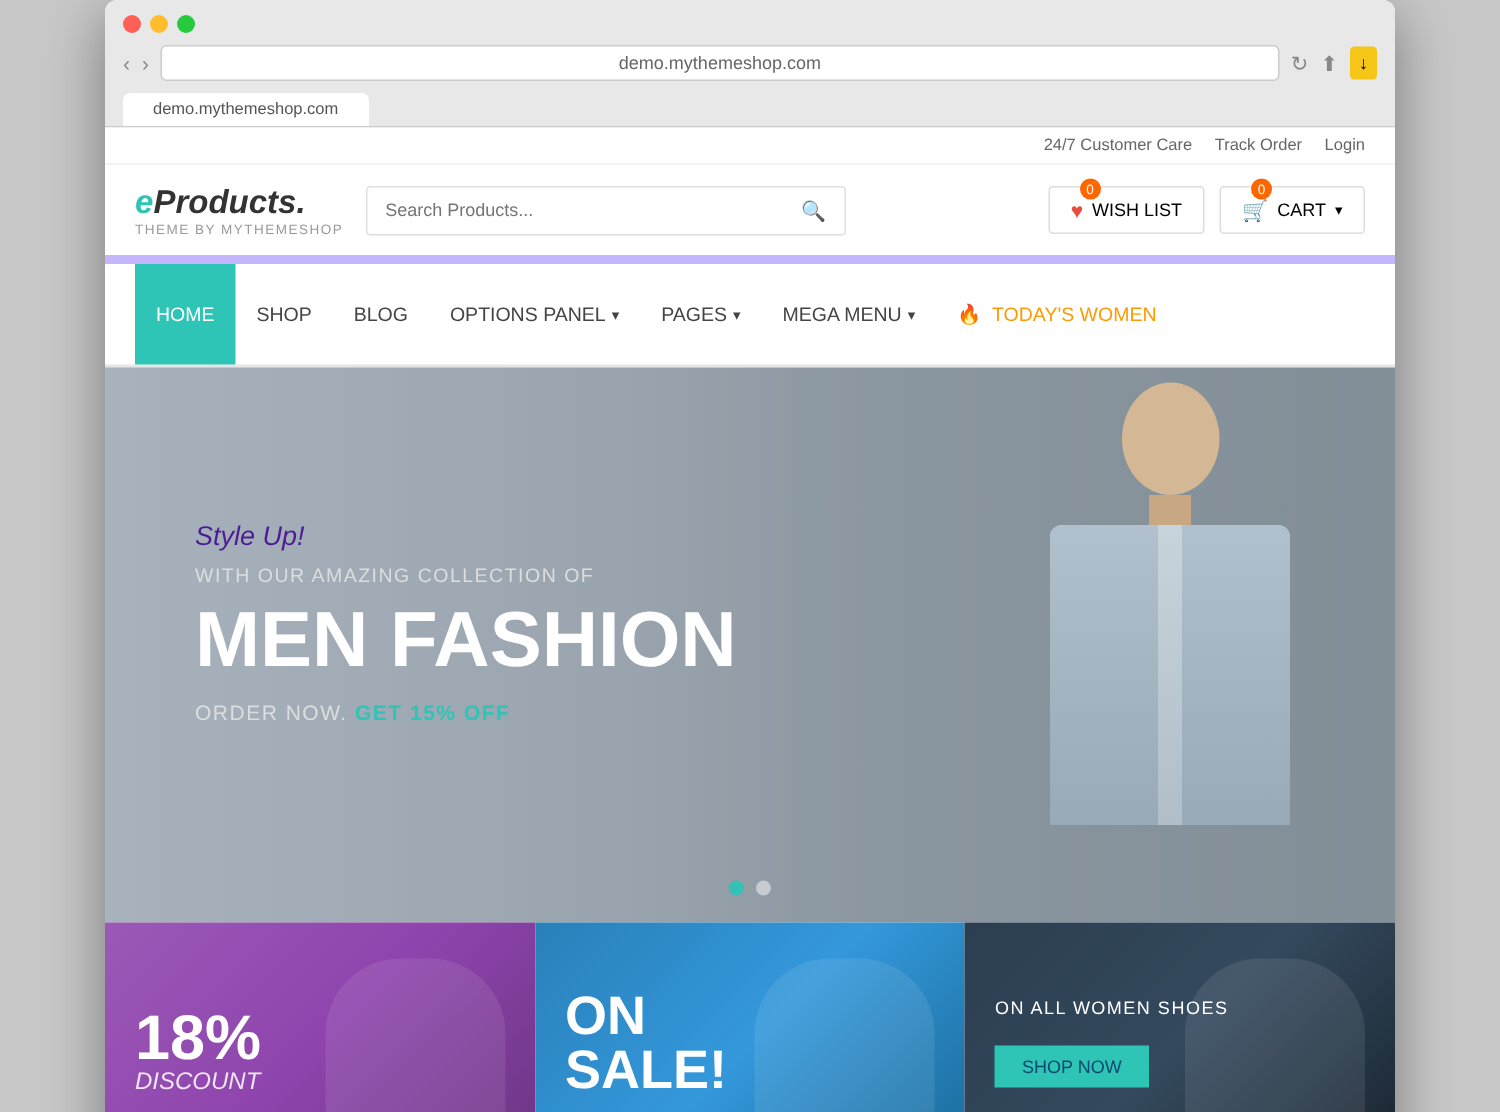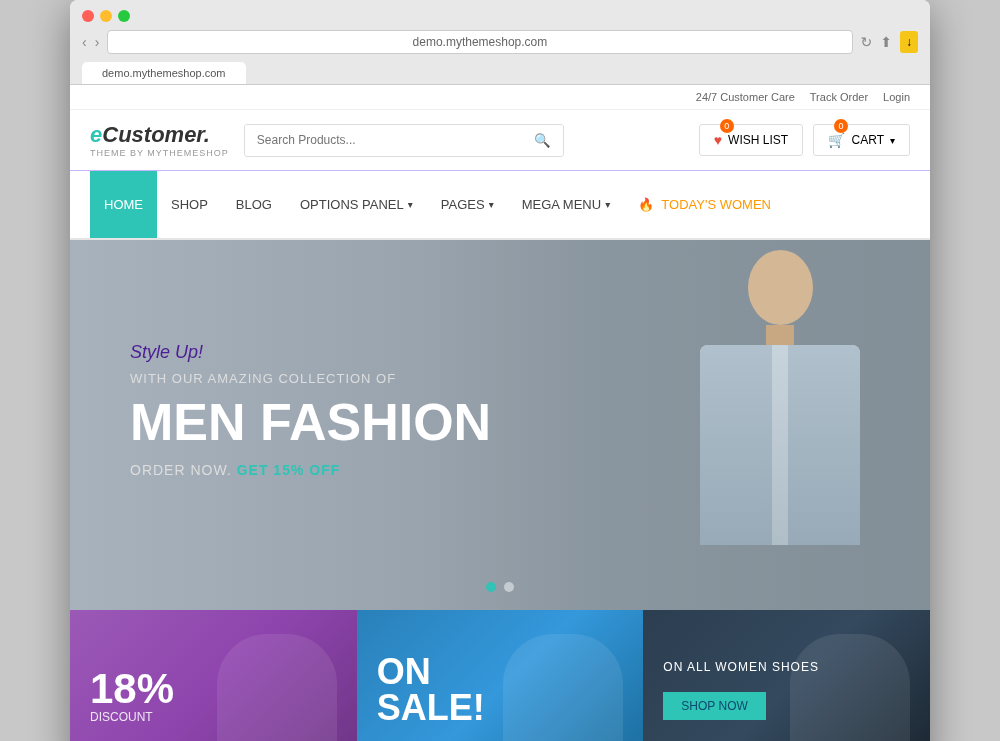--- a/index.html
+++ b/index.html
@@ -40,21 +40,21 @@
       font-size: 12px; color: #000; cursor: pointer; font-weight: bold;
     }
     .browser-tab {
       background: #fff; border-radius: 5px 5px 0 0; padding: 5px 20px;
       font-size: 11px; color: #555; display: inline-block;
     }
 
     
     .site-header {
       background: #fff;
-      border-bottom: 1px solid #c4b5fd;
+      border-bottom: 6px solid #c4b5fd;
     }
     .header-top {
       display: flex; justify-content: flex-end; align-items: center;
       padding: 6px 20px; font-size: 11px; color: #666; gap: 15px;
       border-bottom: 1px solid #f0f0f0;
     }
     .header-top a { color: #666; text-decoration: none; cursor: pointer; }
     .header-main {
       display: flex; align-items: center; padding: 12px 20px; gap: 15px;
     }
@@ -151,21 +151,21 @@
       background: linear-gradient(135deg, #2980b9, #3498db, #1a6b9a);
     }
     .promo-card-3 {
       background: linear-gradient(135deg, #2c3e50, #34495e, #1a252f);
     }
     .promo-content {
       position: absolute; inset: 0; display: flex; flex-direction: column;
       justify-content: center; padding: 20px; color: #fff; z-index: 2;
     }
     .promo-percent { font-size: 42px; font-weight: 900; line-height: 1; margin-top: 12px; }
-    .promo-label { font-size: 12px; color: rgba(255,255,255,0.85); }
+    .promo-label { font-size: 16px; color: rgba(255,255,255,0.85); font-style: italic; }
     .promo-on { font-size: 36px; font-weight: 900; line-height: 1; }
     .promo-sale { font-size: 36px; font-weight: 900; line-height: 1; }
     .promo-top { font-size: 12px; letter-spacing: 1px; text-transform: uppercase; margin-bottom: 8px; }
     .promo-shop-btn {
       background: #2ec4b6; color: #0c4a6e; border: none; padding: 7px 18px;
       font-size: 12px; cursor: pointer; margin-top: 10px; display: inline-block;
       width: fit-content;
     }
 
     
@@ -203,21 +203,21 @@
 
   <div class="site-header">
     <div class="header-top">
       <span>24/7 Customer Care</span>
       <a>Track Order</a>
       <a>Login</a>
     </div>
     <div class="header-main">
       <div class="logo">
         <div class="logo-text">
-          <span class="logo-e">e</span><span class="logo-commerce">Customer.</span>
+          <span class="logo-e">e</span><span class="logo-commerce">Products.</span>
         </div>
         <span class="logo-sub">THEME BY MYTHEMESHOP</span>
       </div>
 
       <div class="search-bar">
         <input type="text" placeholder="Search Products..." style="">
         <button>
           <span>🔍</span>
         </button>
       </div>

